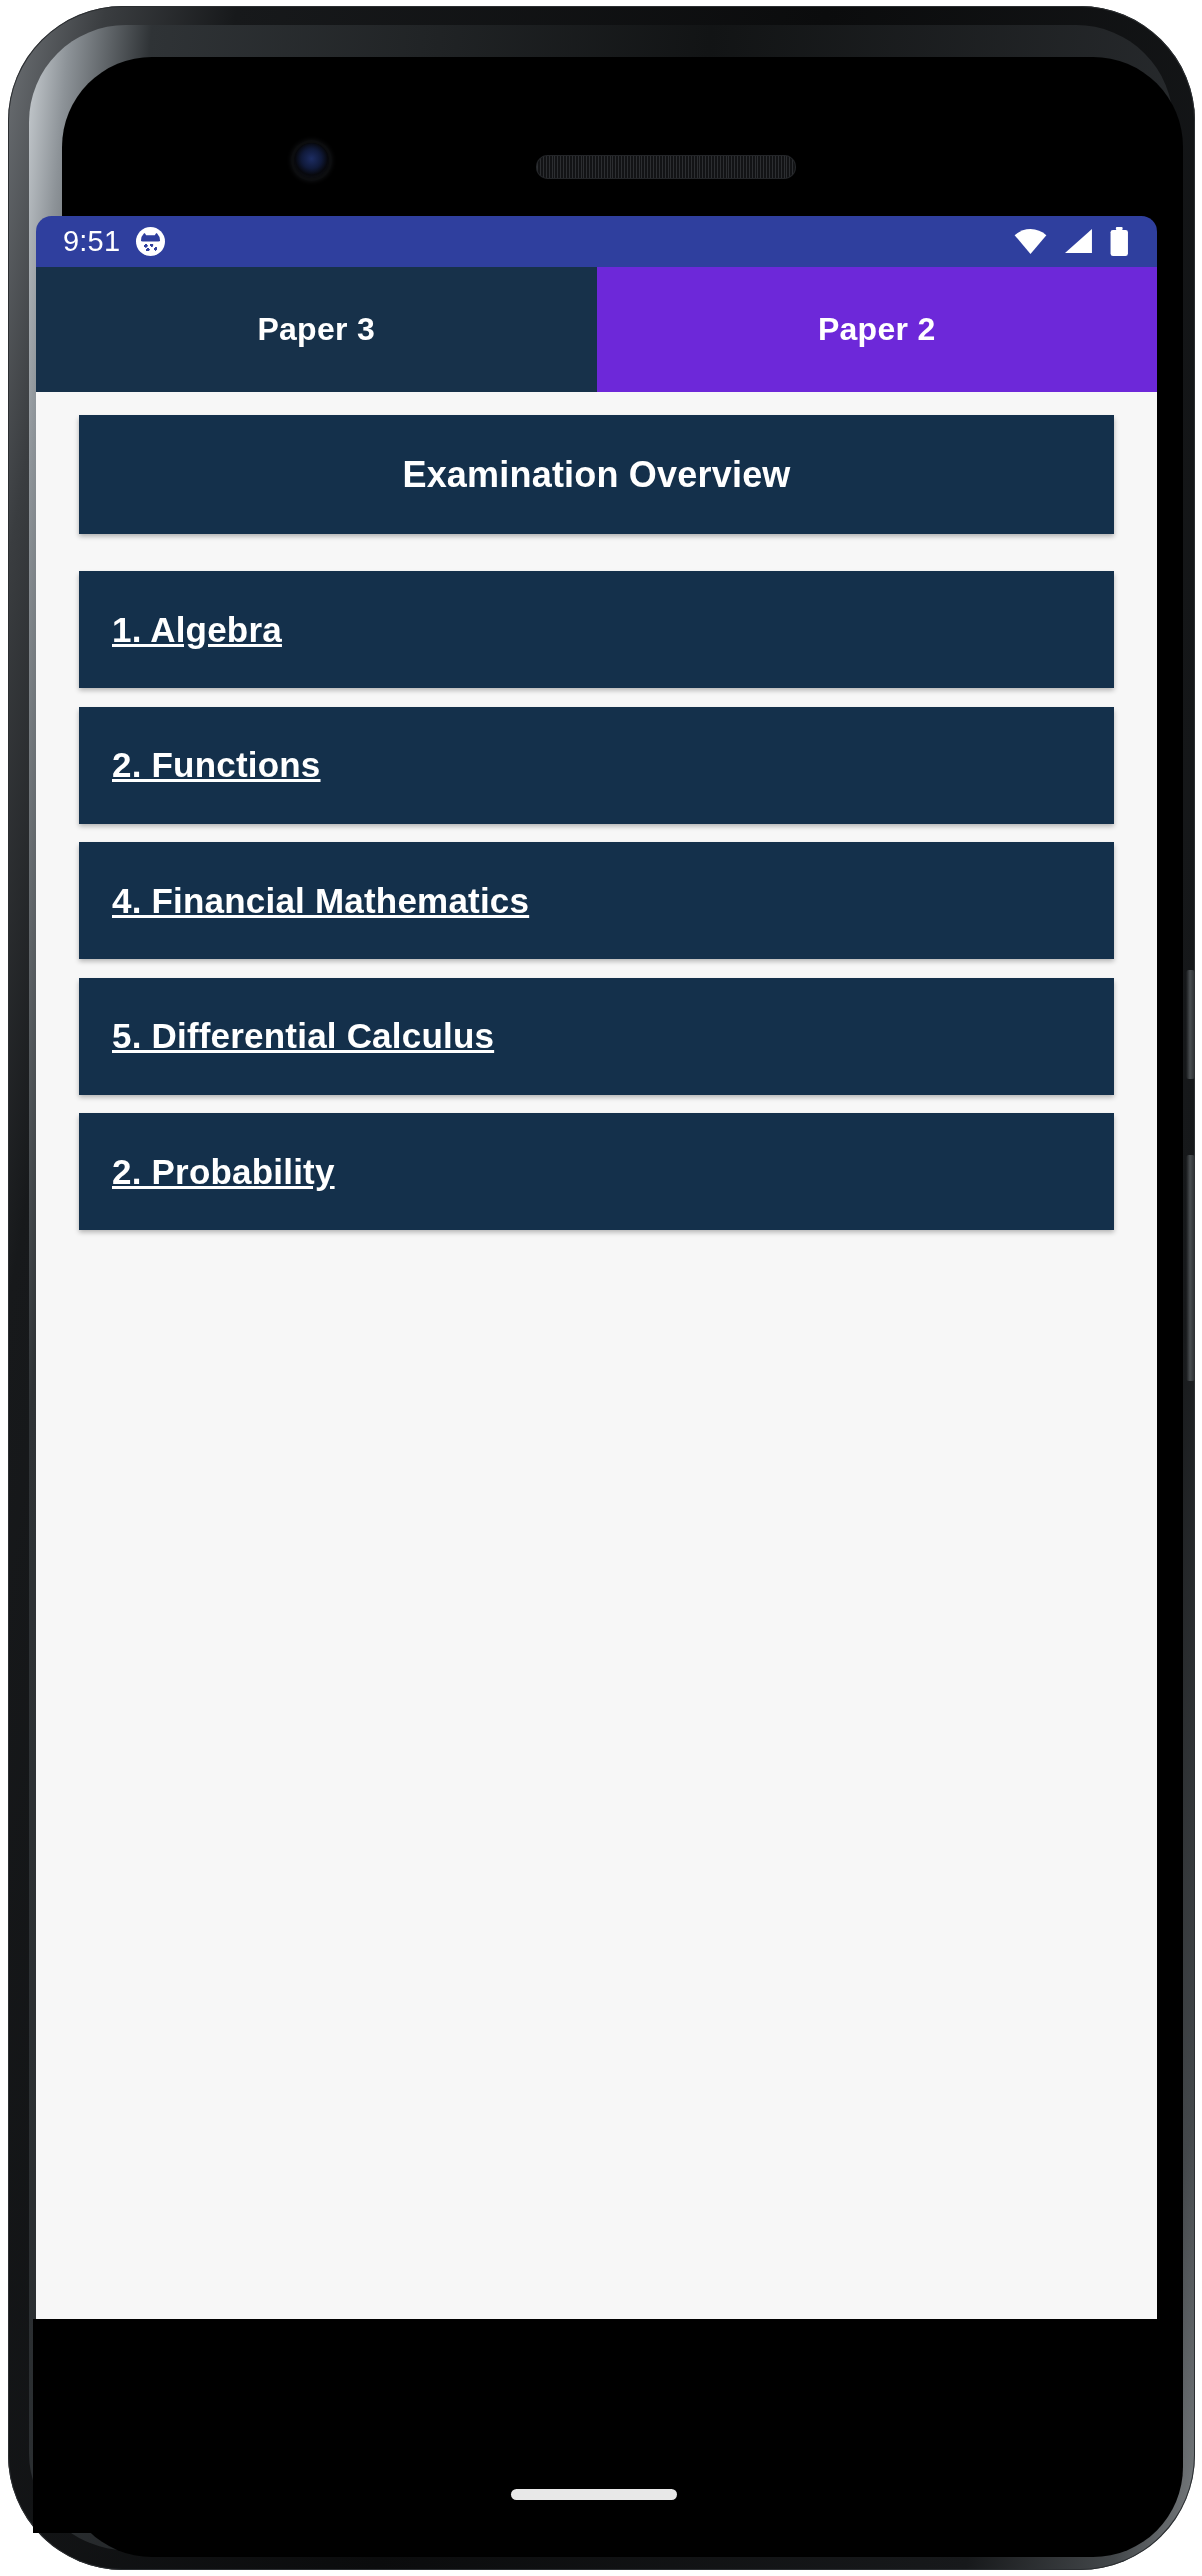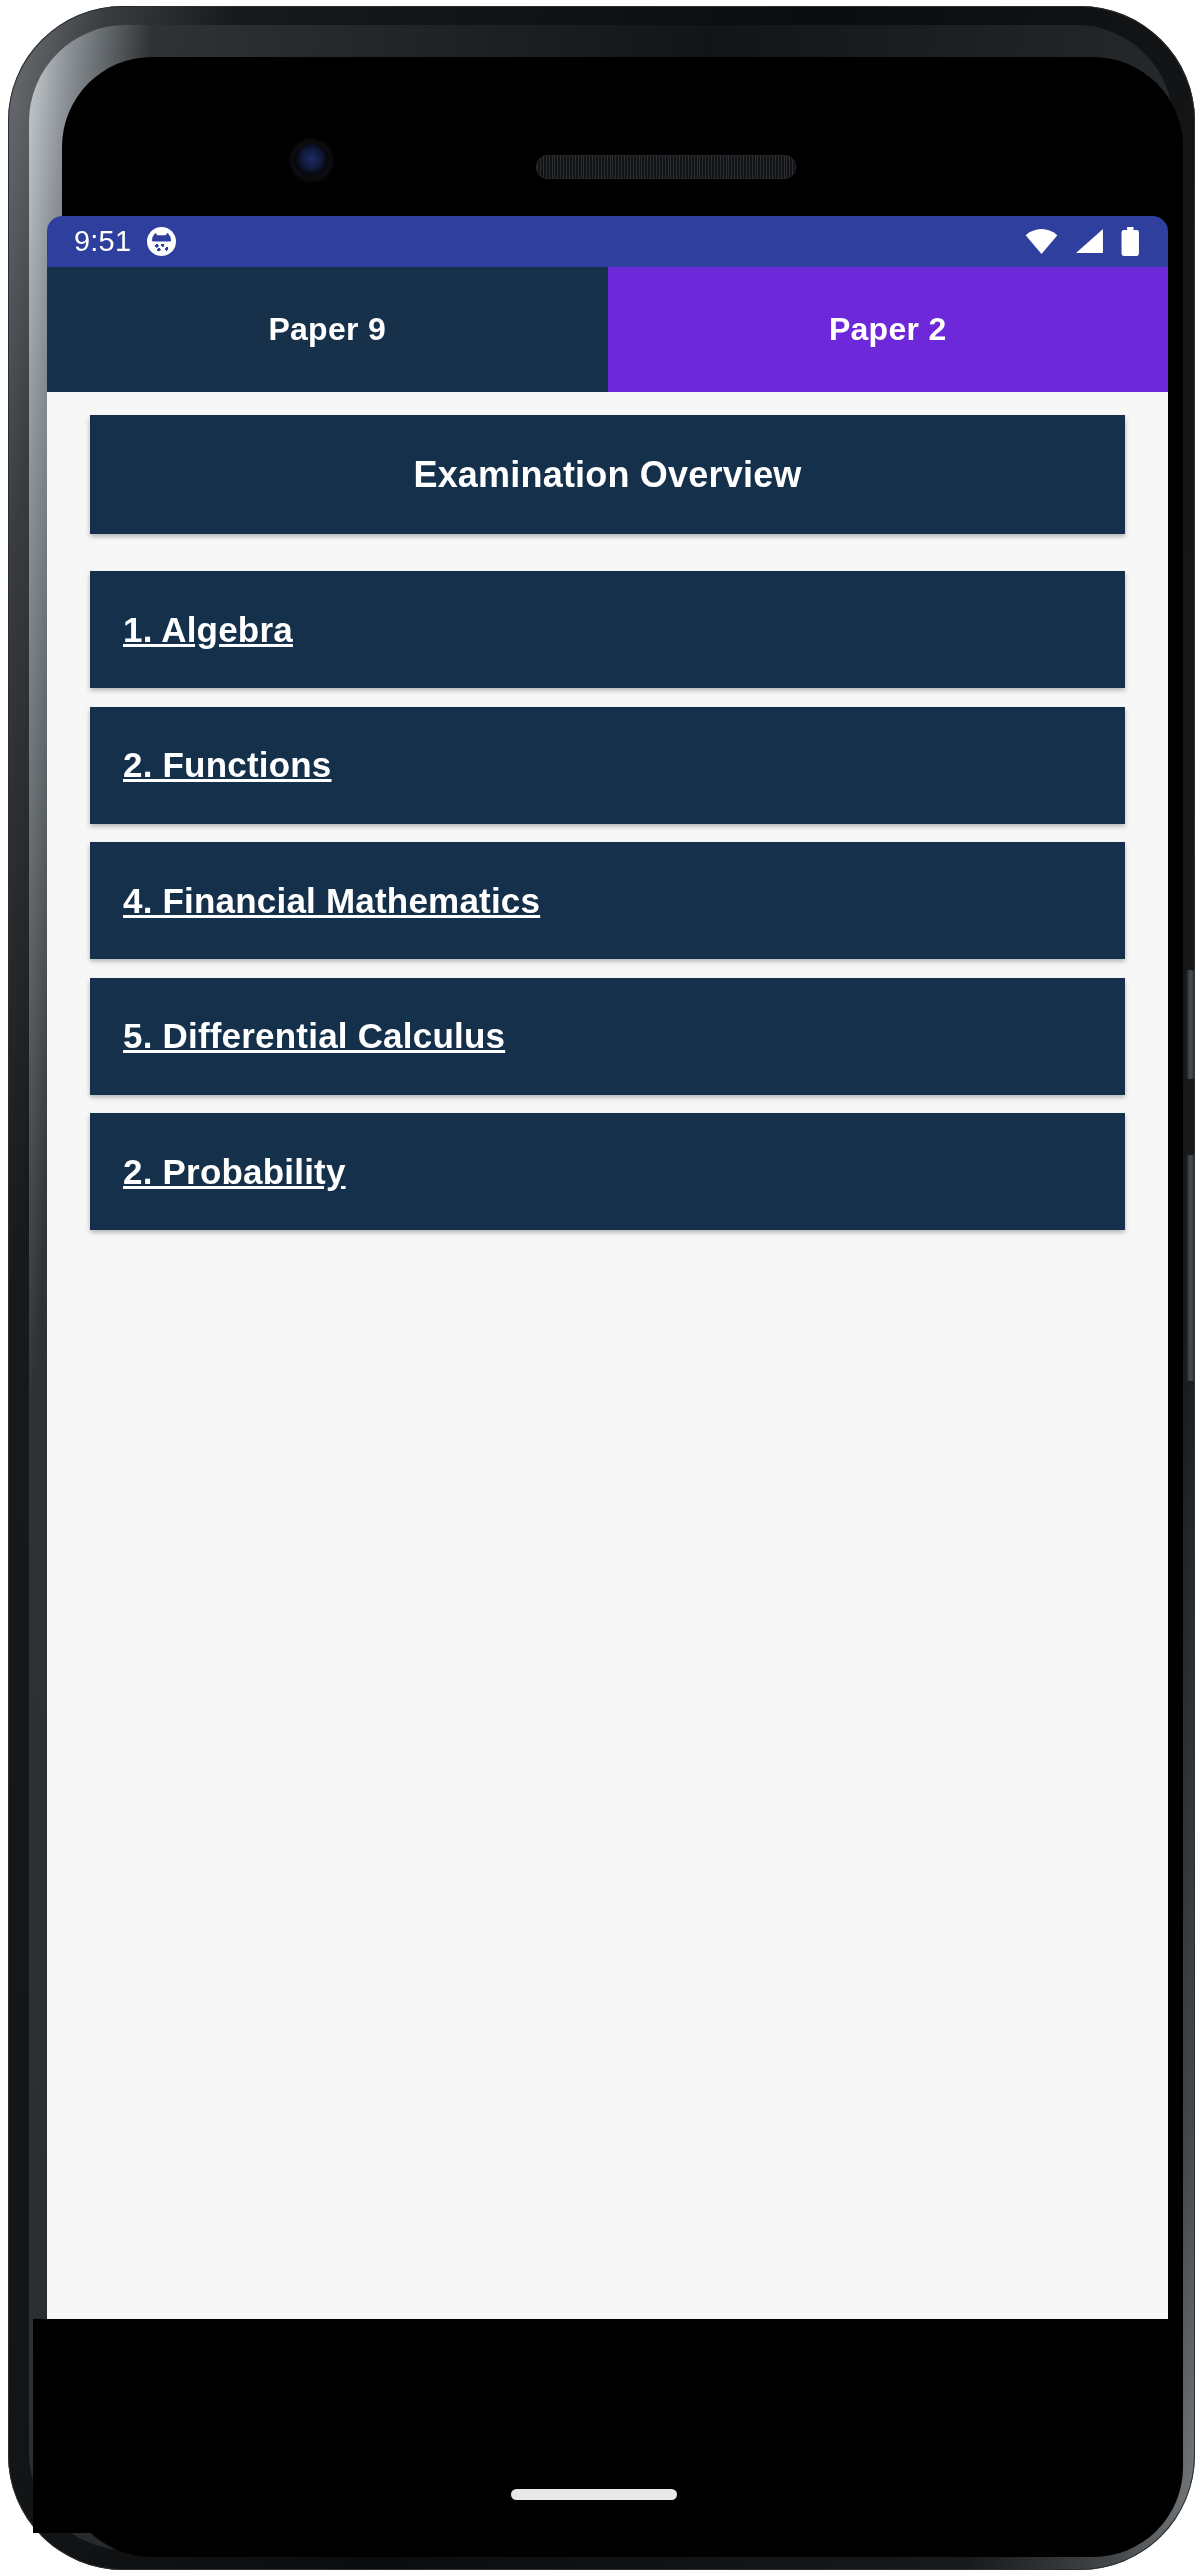--- a/index.html
+++ b/index.html
@@ -89,21 +89,21 @@
     width: 8.8px;
     border-radius: 2.9px;
     background: linear-gradient(90deg, #17191b 0%, #4a4e51 45%, #2b2e31 100%);
   }
   .side-btn.power  { top: 964px;  height: 109px; }
   .side-btn.volume { top: 1149px; height: 226px; }
 
   
   .screen {
     position: absolute;
-    left: 47px;
+    left: 36px;
     top: 216px;
     width: 1121px;
     height: 2103px;
     overflow: hidden;
   }
 
   
   .status-bar {
     position: relative;
     height: 51px;
@@ -284,21 +284,21 @@
           <svg class="icon-batt" viewBox="0 0 19 30" xmlns="http://www.w3.org/2000/svg">
             <rect x="6" y="0" width="7" height="3" rx="1" fill="#ffffff"></rect>
             <rect x="0.5" y="3" width="18" height="27" rx="2.5" fill="#ffffff"></rect>
           </svg>
         </span>
       </div>
     </div>
 
     <div class="tab-bar">
       <div class="tab active">
-        <span>Paper 9</span>
+        <span>Paper 3</span>
       </div>
       <div class="tab inactive">
         <span>Paper 2</span>
       </div>
     </div>
 
     <div class="content">
 
       <div class="overview-card">
         <span class="title">Examination Overview</span>

